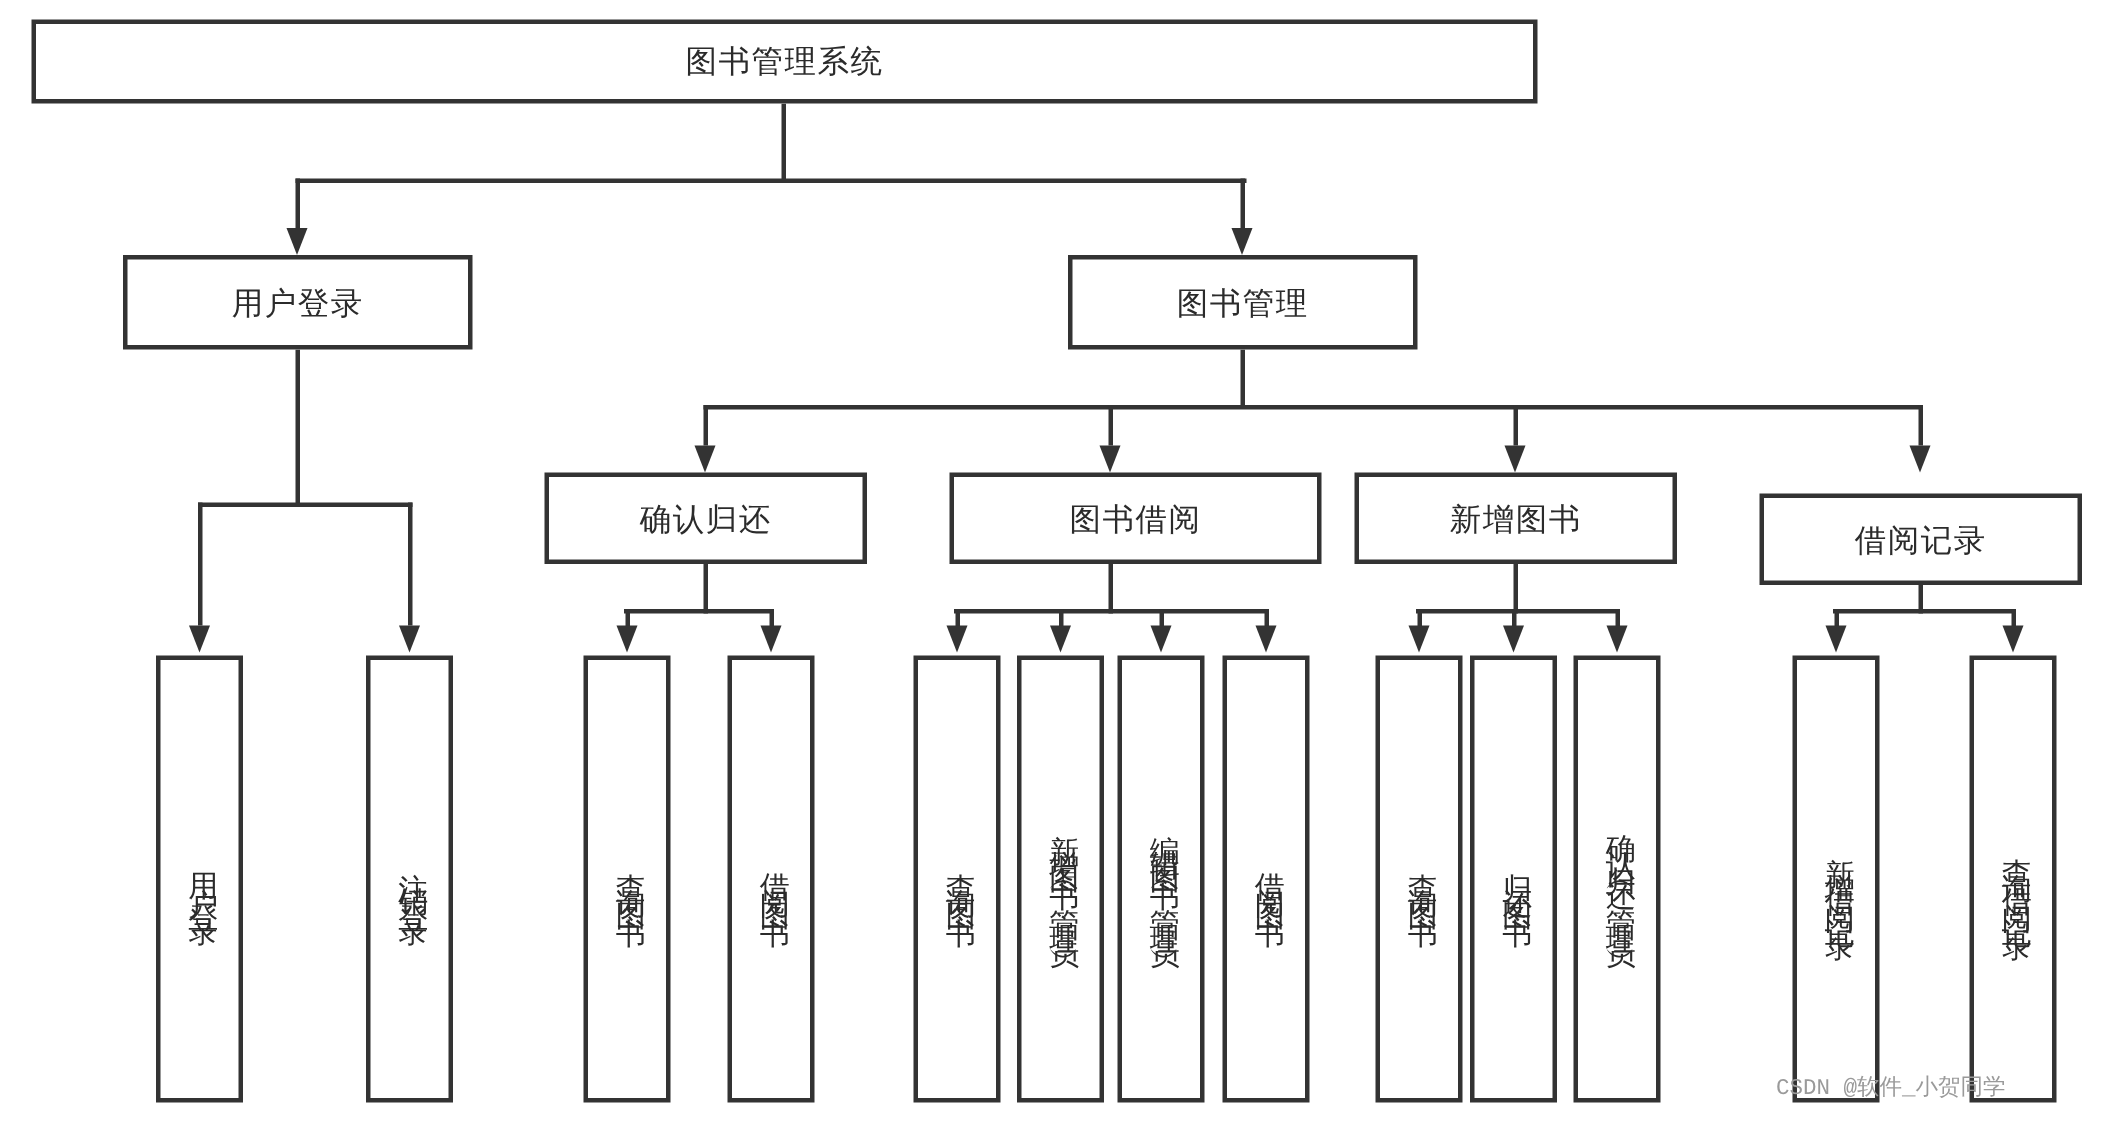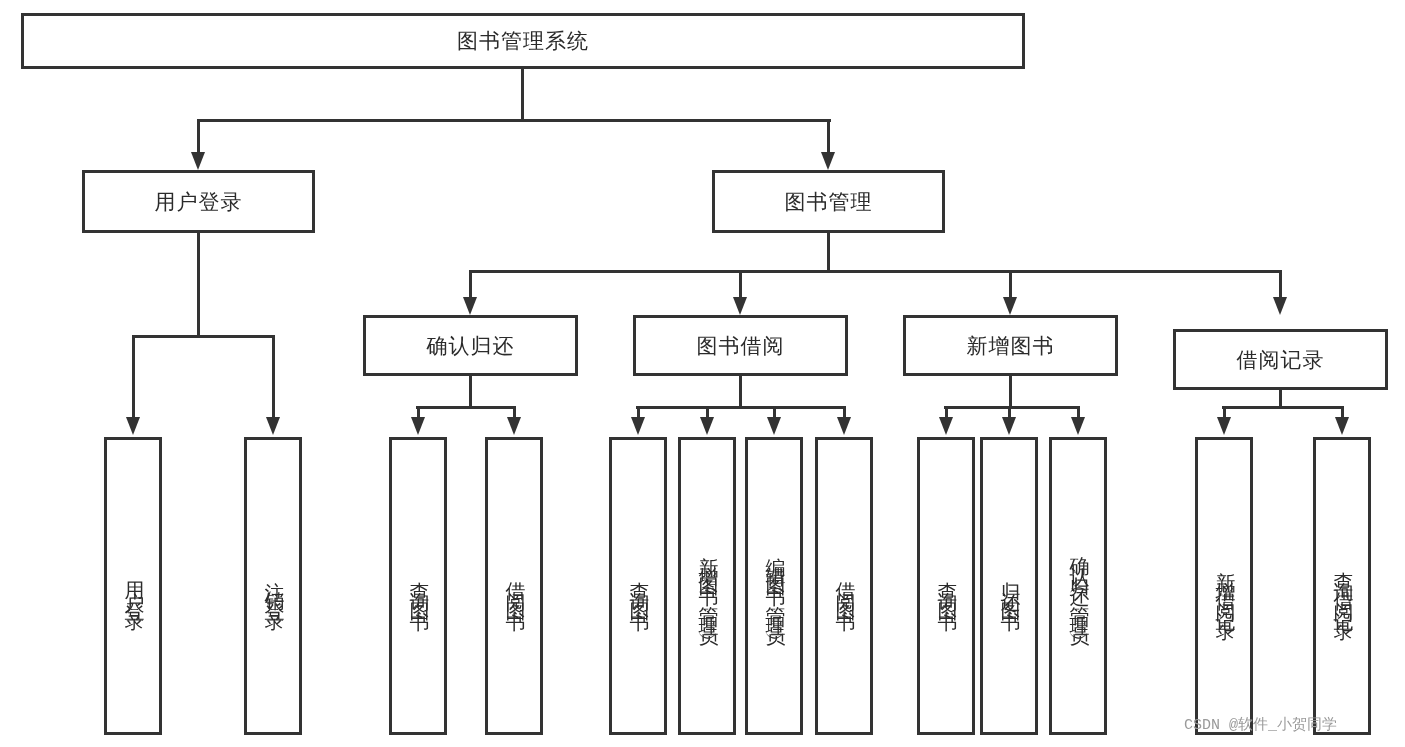--- a/index.html
+++ b/index.html
@@ -98,21 +98,21 @@
   <div class="vl" style="left:739px;top:270px;height:27px"></div>
   <div class="ah" style="left:733px;top:297px"></div>
   <div class="vl" style="left:1009px;top:270px;height:27px"></div>
   <div class="ah" style="left:1003px;top:297px"></div>
   <div class="vl" style="left:1279px;top:270px;height:27px"></div>
   <div class="ah" style="left:1273px;top:297px"></div>
 
   <div class="box" style="left:363px;top:315px;width:215px;height:61px">
     <span class="lbl">确认归还</span>
   </div>
-  <div class="box" style="left:633px;top:315px;width:215px;height:61px">
+  <div class="box" style="left:633px;top:315px;width:248px;height:61px">
     <span class="lbl">图书借阅</span>
   </div>
   <div class="box" style="left:903px;top:315px;width:215px;height:61px">
     <span class="lbl">新增图书</span>
   </div>
   <div class="box" style="left:1173px;top:329px;width:215px;height:61px">
     <span class="lbl">借阅记录</span>
   </div>
 
   <div class="vl" style="left:469px;top:376px;height:33px"></div>

